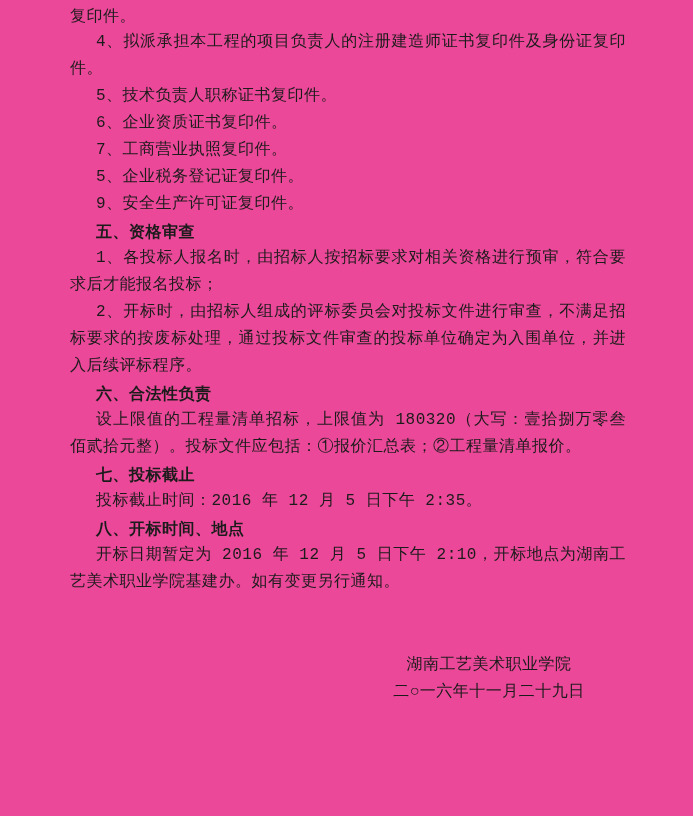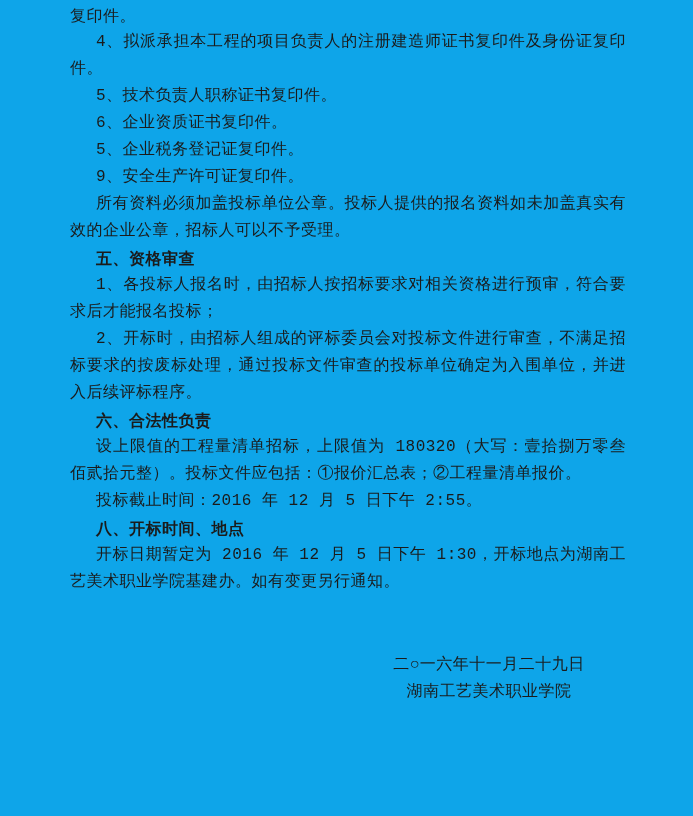--- a/index.html
+++ b/index.html
@@ -4,21 +4,21 @@
 <style>
   html, body {
     margin: 0;
     padding: 0;
     background: #ffffff;
   }
   .page {
     position: relative;
     width: 693px;
     height: 816px;
-    background: #0ea5e9;
+    background: #ec4899;
     color: #1b1b1b;
     font-family: "Liberation Serif", serif;
     overflow: hidden;
   }
   .doc-content {
     position: absolute;
     left: 70px;
     top: 2px;
     width: 556px;
   }
@@ -57,29 +57,30 @@
 </head>
 <body>
 
 <div class="page">
   <div class="doc-content">
 
     <p class="continuation">复印件。</p>
       <p class="body">4、拟派承担本工程的项目负责人的注册建造师证书复印件及身份证复印件。</p>
       <p class="body">5、技术负责人职称证书复印件。</p>
       <p class="body">6、企业资质证书复印件。</p>
+      <p class="body">7、工商营业执照复印件。</p>
       <p class="body">5、企业税务登记证复印件。</p>
       <p class="body">9、安全生产许可证复印件。</p>
-      <p class="body">所有资料必须加盖投标单位公章。投标人提供的报名资料如未加盖真实有效的企业公章，招标人可以不予受理。</p>
       <p class="heading">五、资格审查</p>
       <p class="body">1、各投标人报名时，由招标人按招标要求对相关资格进行预审，符合要求后才能报名投标；</p>
       <p class="body">2、开标时，由招标人组成的评标委员会对投标文件进行审查，不满足招标要求的按废标处理，通过投标文件审查的投标单位确定为入围单位，并进入后续评标程序。</p>
       <p class="heading">六、合法性负责</p>
       <p class="body">设上限值的工程量清单招标，上限值为 180320（大写：壹拾捌万零叁佰贰拾元整）。投标文件应包括：①报价汇总表；②工程量清单报价。</p>
-      <p class="body">投标截止时间：2016 年 12 月 5 日下午 2:55。</p>
+      <p class="heading">七、投标截止</p>
+      <p class="body">投标截止时间：2016 年 12 月 5 日下午 2:35。</p>
       <p class="heading">八、开标时间、地点</p>
-      <p class="body">开标日期暂定为 2016 年 12 月 5 日下午 1:30，开标地点为湖南工艺美术职业学院基建办。如有变更另行通知。</p>
+      <p class="body">开标日期暂定为 2016 年 12 月 5 日下午 2:10，开标地点为湖南工艺美术职业学院基建办。如有变更另行通知。</p>
       <div class="signature-block">
+      <div>湖南工艺美术职业学院</div>
       <div>二○一六年十一月二十九日</div>
-      <div>湖南工艺美术职业学院</div>
     </div>
   </div>
 </div>
 
 </body></html>

